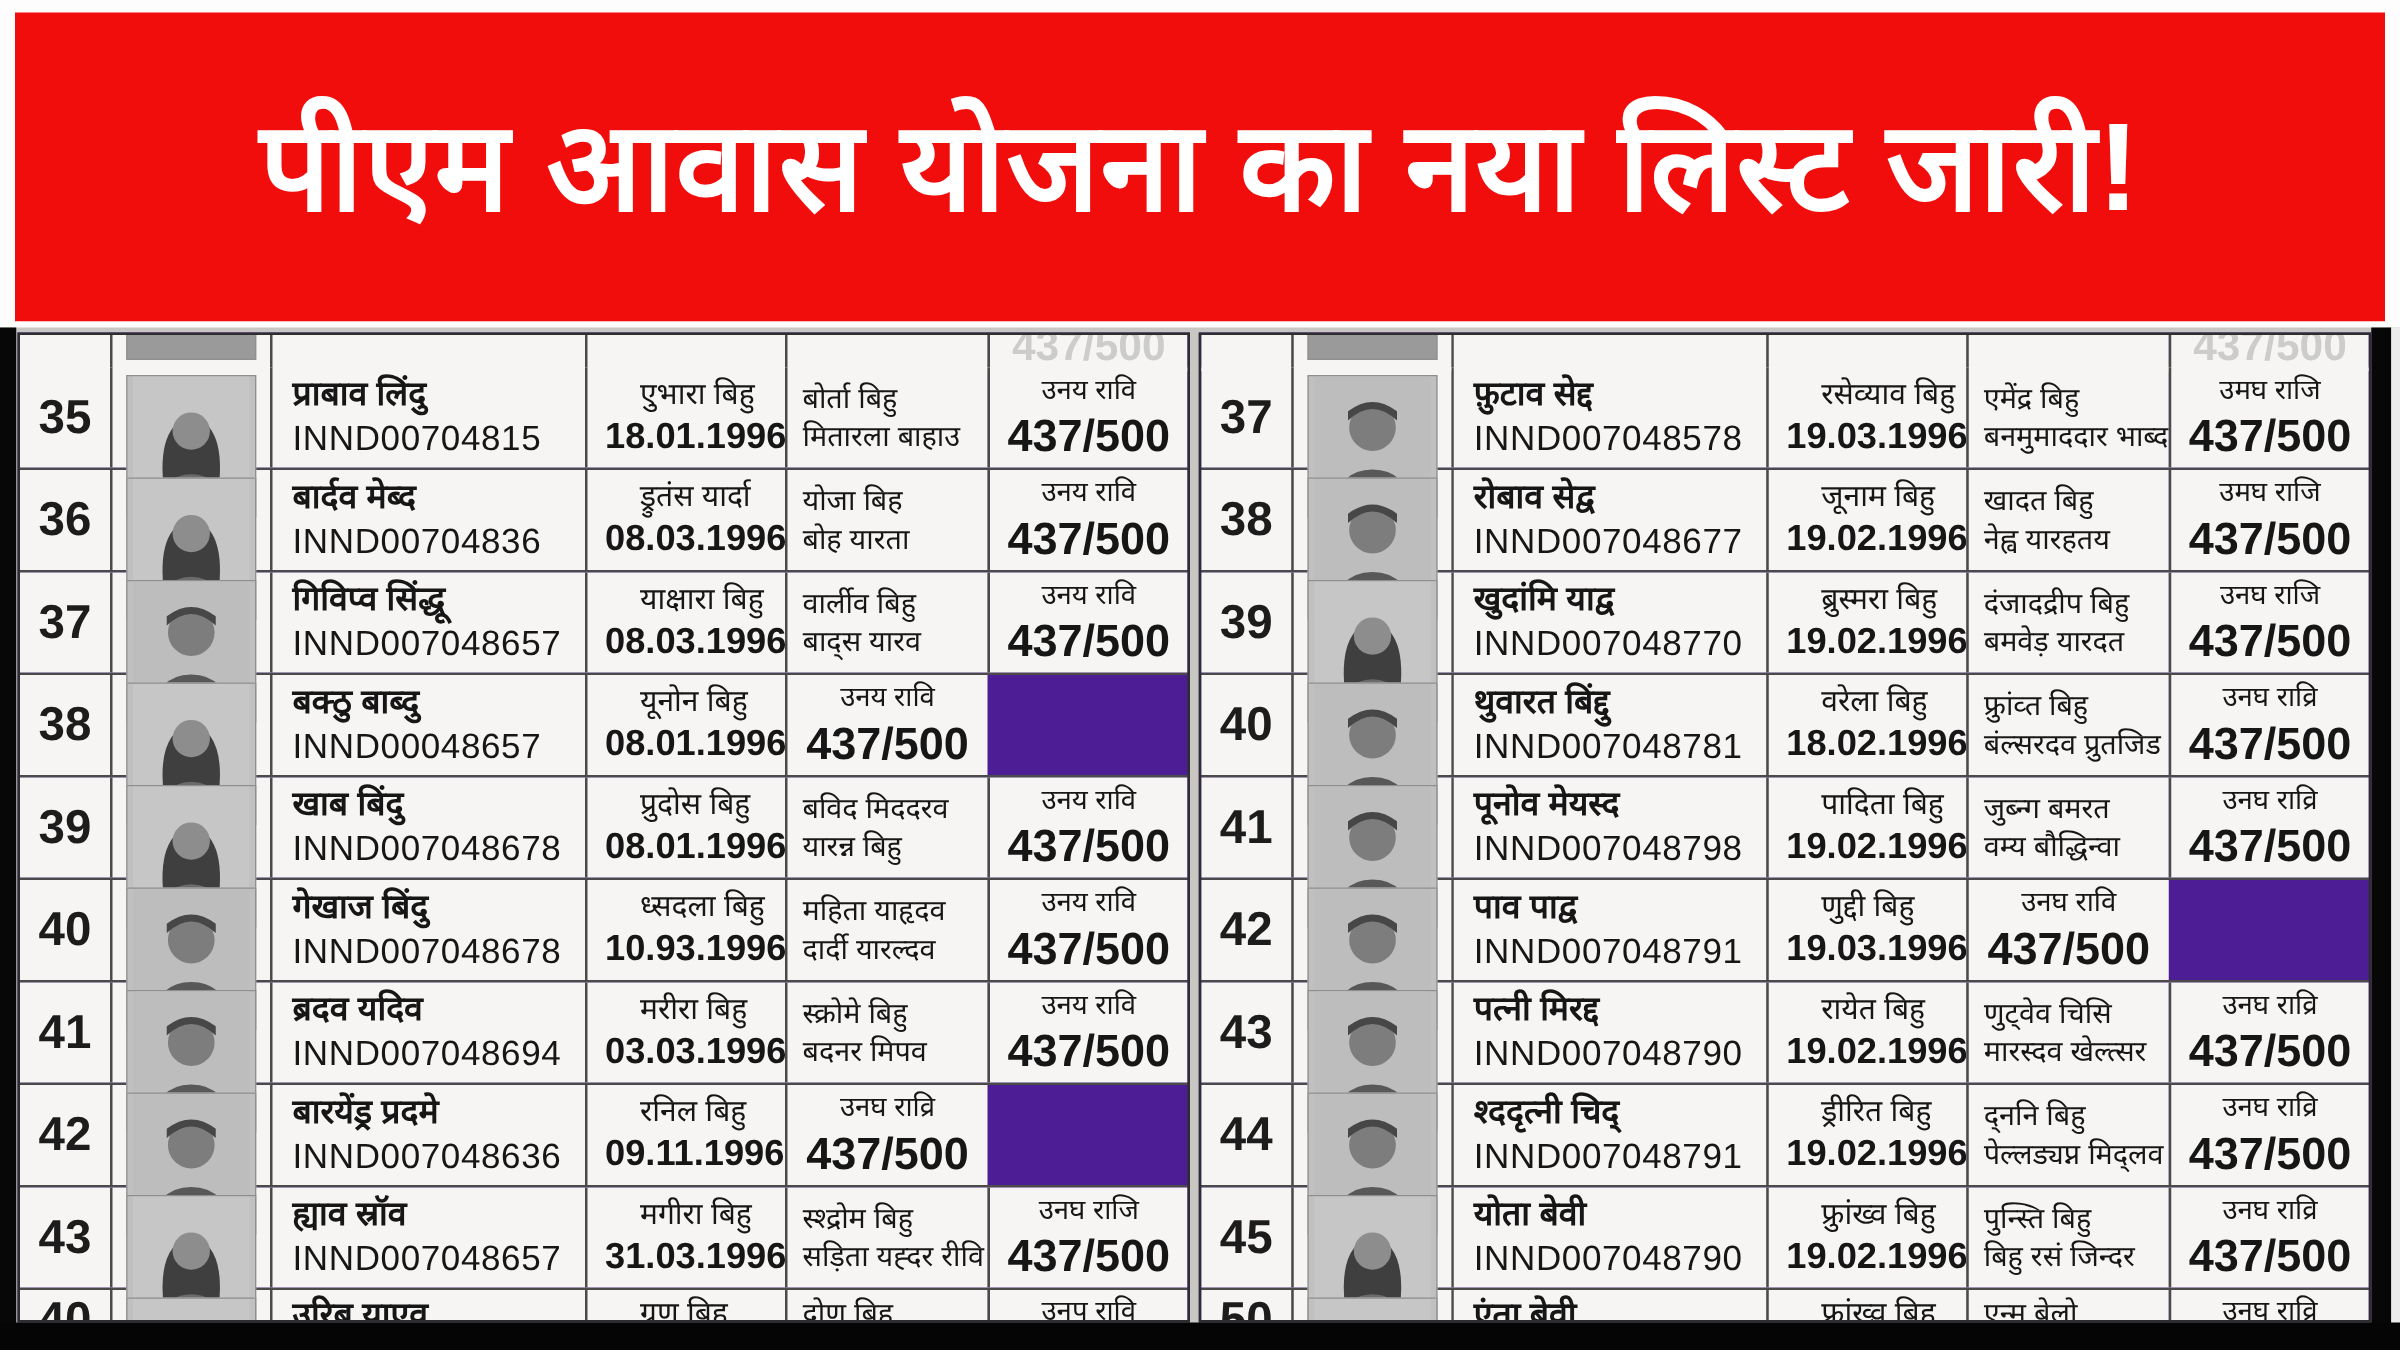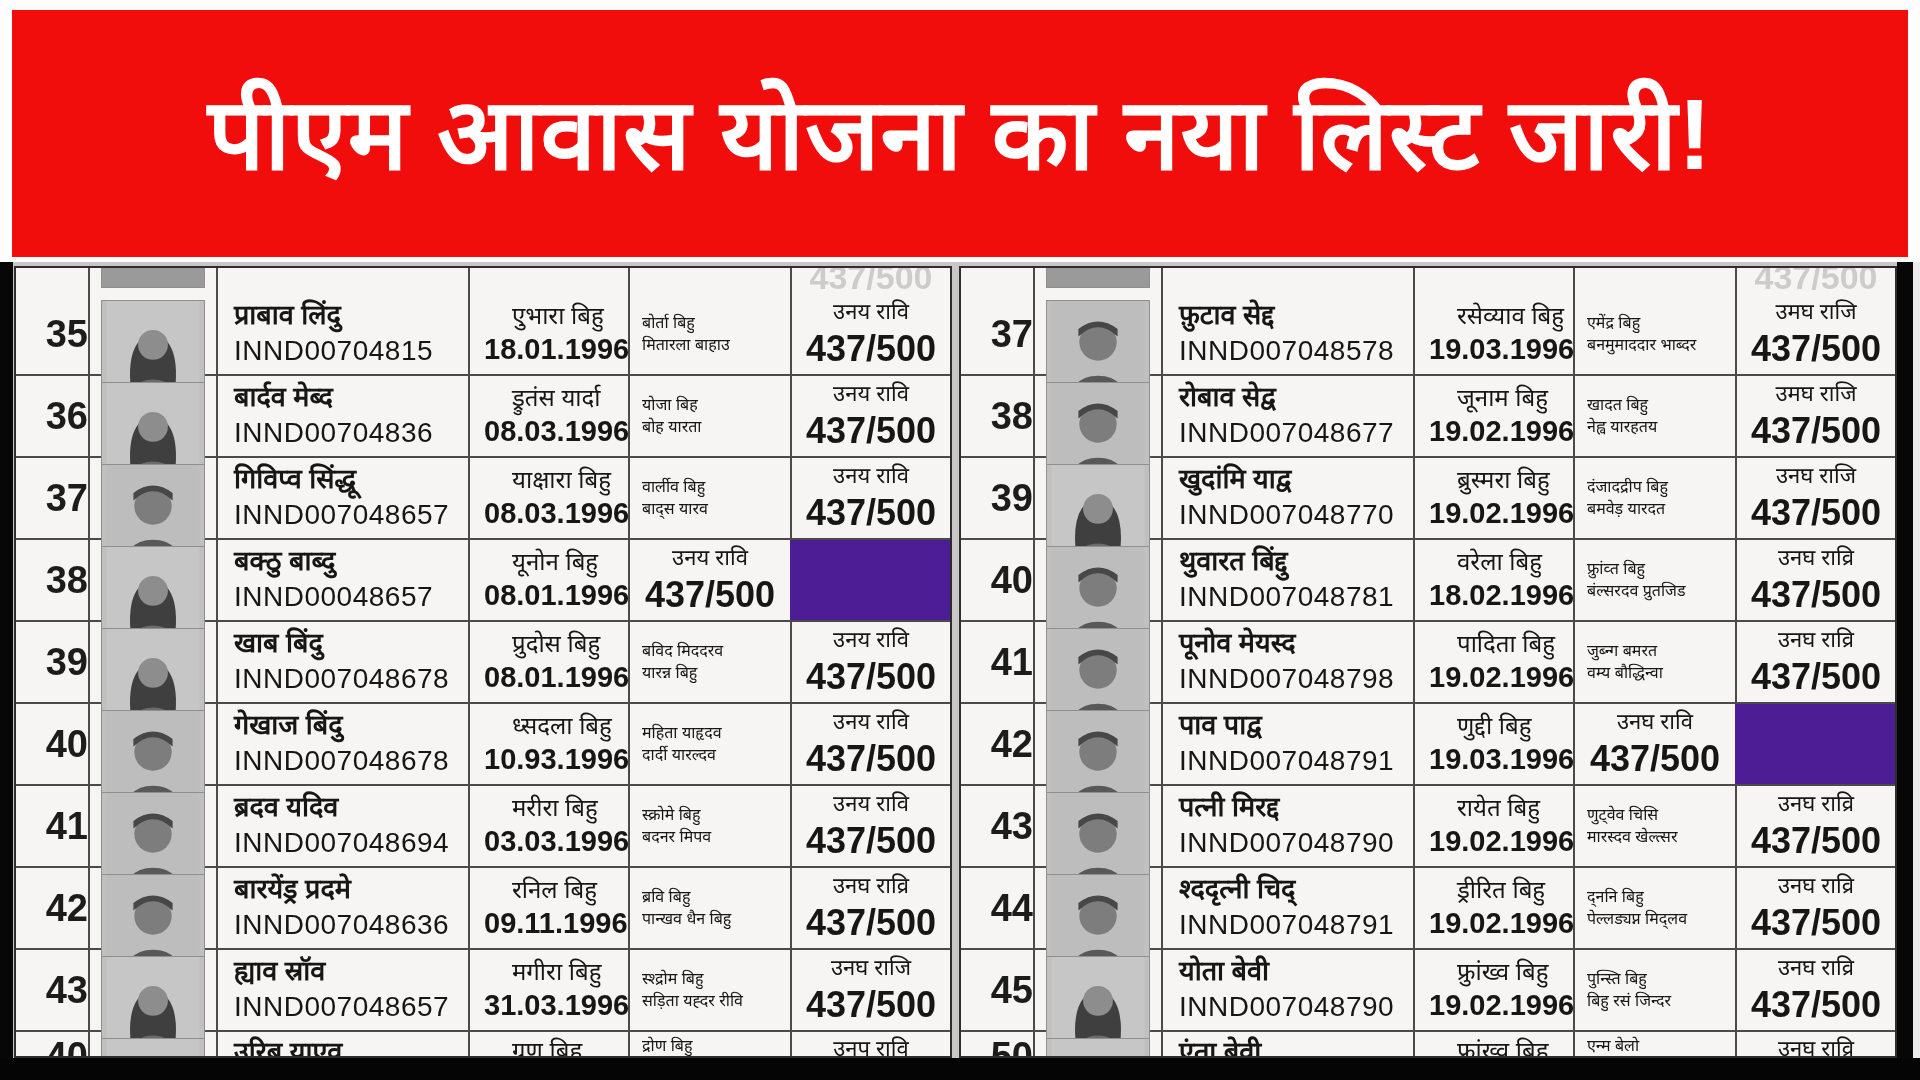--- a/index.html
+++ b/index.html
@@ -28,36 +28,36 @@
   .row{display:grid;grid-template-columns:72px 128px 252px 160px 162px 1fr;
        height:80px;border-top:2px solid #4a4a4a;}
   .row:first-child{border-top:none;}
   .row.top-partial{height:24px;}
   .row.partial{height:46px;}
   .cell{border-left:2px solid #4a4a4a;display:flex;flex-direction:column;
         justify-content:center;box-sizing:border-box;background:#f6f5f3;min-width:0;}
   .cell:first-child{border-left:none;}
   .partial .cell{justify-content:flex-start;padding-top:3px;}
 
-  .c-num{align-items:flex-end;}
+  .c-num{align-items:center;}
   .c-num span{font-size:38px;font-weight:700;color:#1c1c1c;}
   .c-photo{position:relative;}
   .photo-box{position:absolute;left:11px;top:6px;width:102px;height:112px;
              background:#c0c0c0;border:1px solid #8f8f8f;z-index:4;overflow:hidden;}
   .photo-box svg{display:block;width:100%;height:100%;}
   .photo-sliver{position:absolute;left:11px;top:-2px;width:102px;height:20px;
                 background:#9a9a9a;border:1px solid #8f8f8f;}
   .c-name{padding-left:16px;}
   .nm{font-size:27px;font-weight:700;line-height:1.3;}
   .idtxt{font-size:28px;letter-spacing:.5px;line-height:1.3;}
   .c-date{padding-left:14px;}
   .fa{font-size:24px;line-height:1.3;margin-left:28px;}
   .dt{font-size:29px;font-weight:600;line-height:1.3;}
   .c-rel{padding-left:12px;}
-  .r1,.r2{font-size:16px;line-height:1.35;white-space:nowrap;overflow:hidden;}
+  .r1,.r2{font-size:23px;line-height:1.35;white-space:nowrap;overflow:hidden;}
   .c-score{align-items:center;text-align:center;}
   .sl{font-size:22px;line-height:1.3;}
   .sv{font-size:36px;font-weight:700;line-height:1.2;}
   .faded-score{font-size:34px;font-weight:700;color:#9b9b9b;opacity:.45;
                margin-top:-10px;text-align:center;}
   .top-partial .c-score{justify-content:flex-start;}
 </style>
 </head>
 <body>
 
@@ -307,24 +307,20 @@
       </div>
     </div>
     <div class="cell c-name">
       <div class="nm">बारयेंड्र प्रदमे</div>
       <div class="idtxt">INND007048636</div>
     </div>
     <div class="cell c-date">
       <div class="fa">रनिल बिहु</div>
       <div class="dt">09.11.1996</div>
     </div>
-    <div class="cell c-rel">
-      <div class="r1">ब्रवि बिहु</div>
-      <div class="r2">पान्खव धैन बिहु</div>
-    </div>
     <div class="cell c-score">
       <div class="sl">उनघ राव्रि</div>
       <div class="sv">437/500</div>
     </div>
   </div>
       <div class="row">
     <div class="cell c-num">
       <span>43</span>
     </div>
     <div class="cell c-photo">

